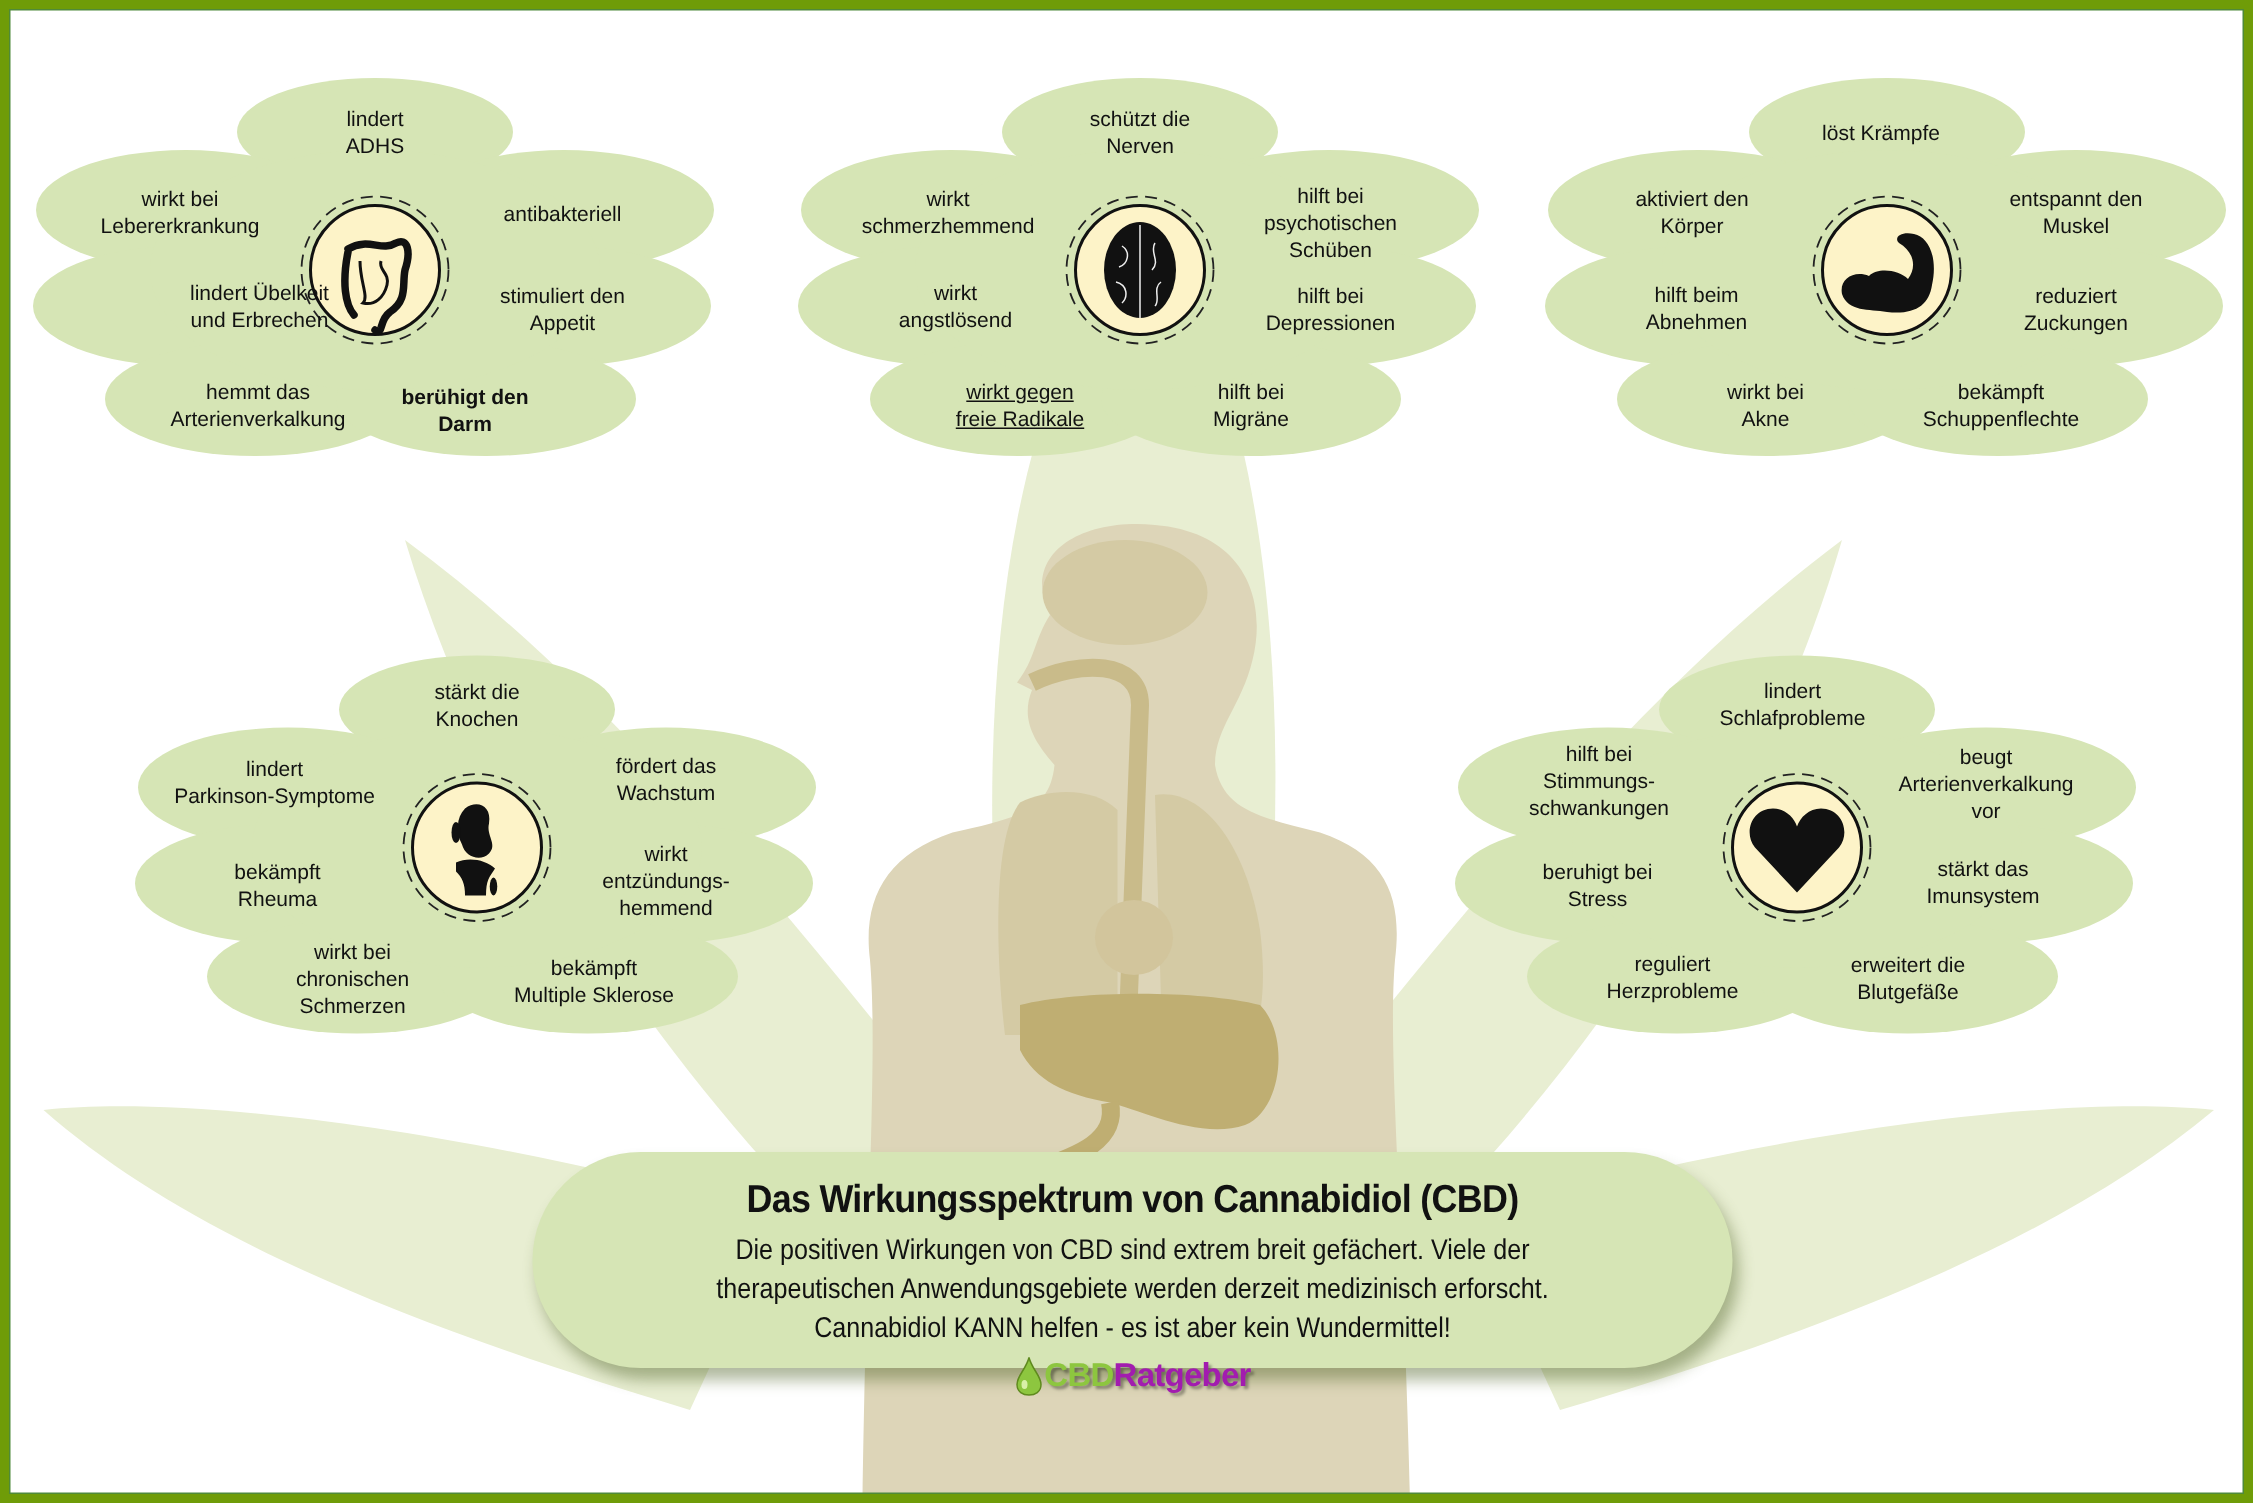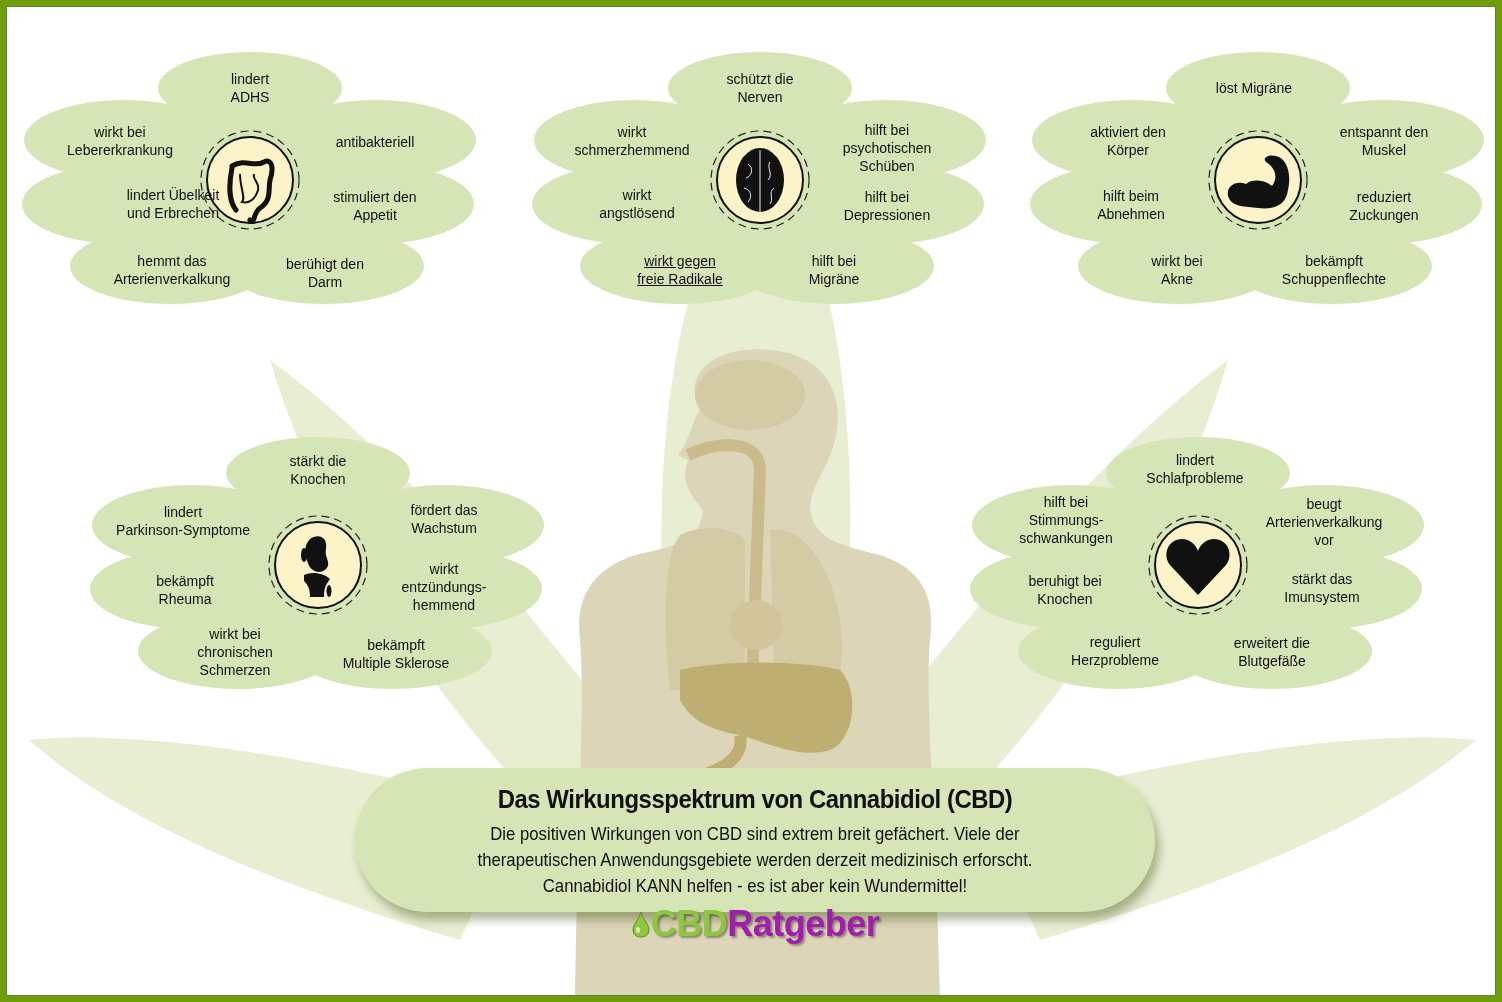--- a/index.html
+++ b/index.html
@@ -5,21 +5,21 @@
   html, body { margin:0; padding:0; }
   body { width:1502px; height:1002px; position:relative; overflow:hidden; background:#ffffff; font-family:"Liberation Sans", sans-serif; }
   .frame { position:absolute; left:0; top:0; width:1502px; height:1002px; box-sizing:border-box; border:6px solid #6f9c08; box-shadow: inset 0 0 0 1px #4f8a3a, 0 0 0 1px #4f8a3a; }
   svg.bg { position:absolute; left:0; top:0; }
   .label { position:absolute; transform:translate(-50%,-50%); text-align:center; font-size:14px; line-height:18px; color:#111; white-space:pre-line; }
   .icon-circle { position:absolute; width:104px; height:104px; transform:translate(-50%,-50%); }
   .icon-circle svg { width:104px; height:104px; }
   .info-box { position:absolute; left:355px; top:768px; width:800px; height:144px; background:#d6e5b5; border-radius:100px; box-shadow: 4px 8px 10px rgba(80,100,40,0.45); text-align:center; }
   .info-title { font-family:"Liberation Sans", sans-serif; font-weight:bold; font-size:26px; letter-spacing:-0.5px; margin-top:16px; color:#111; transform:scaleX(0.92); }
   .info-text { font-size:19px; line-height:26px; color:#111; margin:6px 40px 0 40px; transform:scaleX(0.88); transform-origin:center; }
-  .logo { display:inline-flex; align-items:center; margin-top:4px; font-weight:bold; font-size:36px; letter-spacing:-0.5px; text-shadow: 2px 2px 2px rgba(0,0,0,0.35); }
+  .logo { display:inline-flex; align-items:center; margin-top:4px; font-weight:bold; font-size:22px; letter-spacing:-0.5px; text-shadow: 2px 2px 2px rgba(0,0,0,0.35); }
   .logo .cbd { color:#8dc63f; }
   .logo .rat { color:#a21caf; }
 </style>
 </head>
 <body>
 
 <svg class="bg" width="1502" height="1002" viewBox="0 0 1502 1002">
   <g fill="#e8eed2">
 
     <path d="M705 250 C 640 420, 650 700, 720 960 L 790 960 C 860 700, 870 420, 815 250 Z"></path>
@@ -91,21 +91,21 @@
         <circle cx="52" cy="52" r="49" fill="none" stroke="#222" stroke-width="1.2" stroke-dasharray="8 5"></circle>
         <circle cx="52" cy="52" r="43" fill="#fdf3c8" stroke="#111" stroke-width="2"></circle>
         <path d="M34 40 C 30 60, 32 75, 38 82 M34 38 C 48 30, 56 40, 66 34 C 74 30, 76 40, 72 52 C 70 62, 74 72, 62 80 C 54 86, 58 96, 52 92" stroke="#111" stroke-width="5" fill="none" stroke-linecap="round"></path>
         <path d="M42 46 C 42 60, 48 70, 44 74 C 52 76, 58 70, 60 62 C 62 54, 54 52, 56 46" stroke="#111" stroke-width="2" fill="none"></path>
       </svg></div>
     <div class="label" style="left: 250px; top: 88px;">lindert
 ADHS</div>
     <div class="label" style="left: 375px; top: 142px;">antibakteriell</div>
     <div class="label" style="left: 375px; top: 206px;">stimuliert den
 Appetit</div>
-    <div class="label" style="left: 325px; top: 273px;">berühigt den
+    <div class="label" style="left: 310px; top: 273px; font-weight: bold;">berühigt den
 Darm</div>
     <div class="label" style="left: 172px; top: 270px;">hemmt das
 Arterienverkalkung</div>
     <div class="label" style="left: 125px; top: 204px; margin-left: 48px;">lindert Übelkeit
 und Erbrechen</div>
     <div class="label" style="left: 120px; top: 141px;">wirkt bei
 Lebererkrankung</div>
     <div class="icon-circle" style="left: 760px; top: 180px;"><svg viewBox="0 0 104 104">
         <circle cx="52" cy="52" r="49" fill="none" stroke="#222" stroke-width="1.2" stroke-dasharray="8 5"></circle>
         <circle cx="52" cy="52" r="43" fill="#fdf3c8" stroke="#111" stroke-width="2"></circle>
@@ -125,21 +125,21 @@
 freie Radikale</div>
     <div class="label" style="left: 637px; top: 204px;">wirkt
 angstlösend</div>
     <div class="label" style="left: 632px; top: 141px;">wirkt
 schmerzhemmend</div>
     <div class="icon-circle" style="left: 1258px; top: 180px;"><svg viewBox="0 0 104 104">
         <circle cx="52" cy="52" r="49" fill="none" stroke="#222" stroke-width="1.2" stroke-dasharray="8 5"></circle>
         <circle cx="52" cy="52" r="43" fill="#fdf3c8" stroke="#111" stroke-width="2"></circle>
         <path d="M22 68 C 20 58, 30 52, 40 56 C 46 50, 60 52, 66 58 C 72 50, 70 40, 60 34 C 56 30, 62 26, 70 28 C 80 30, 86 44, 82 62 C 80 76, 70 82, 52 80 C 40 78, 26 80, 22 68 Z" fill="#111"></path>
       </svg></div>
-    <div class="label" style="left: 1254px; top: 88px;">löst Migräne</div>
+    <div class="label" style="left: 1254px; top: 88px;">löst Krämpfe</div>
     <div class="label" style="left: 1384px; top: 141px;">entspannt den
 Muskel</div>
     <div class="label" style="left: 1384px; top: 206px;">reduziert
 Zuckungen</div>
     <div class="label" style="left: 1334px; top: 270px;">bekämpft
 Schuppenflechte</div>
     <div class="label" style="left: 1177px; top: 270px;">wirkt bei
 Akne</div>
     <div class="label" style="left: 1131px; top: 205px;">hilft beim
 Abnehmen</div>
@@ -179,21 +179,21 @@
     <div class="label" style="left: 1324px; top: 522px;">beugt
 Arterienverkalkung
 vor</div>
     <div class="label" style="left: 1322px; top: 588px;">stärkt das
 Imunsystem</div>
     <div class="label" style="left: 1272px; top: 652px;">erweitert die
 Blutgefäße</div>
     <div class="label" style="left: 1115px; top: 651px;">reguliert
 Herzprobleme</div>
     <div class="label" style="left: 1065px; top: 590px;">beruhigt bei
-Knochen</div>
+Stress</div>
     <div class="label" style="left: 1066px; top: 520px;">hilft bei
 Stimmungs-
 schwankungen</div>
   </div>
 
 <div class="info-box">
   <div class="info-title">Das Wirkungsspektrum von Cannabidiol (CBD)</div>
   <div class="info-text">Die positiven Wirkungen von CBD sind extrem breit gefächert. Viele der therapeutischen Anwendungsgebiete werden derzeit medizinisch erforscht. Cannabidiol KANN helfen - es ist aber kein Wundermittel!</div>
   <div class="logo">
     <svg width="20" height="28" viewBox="0 0 20 28">

